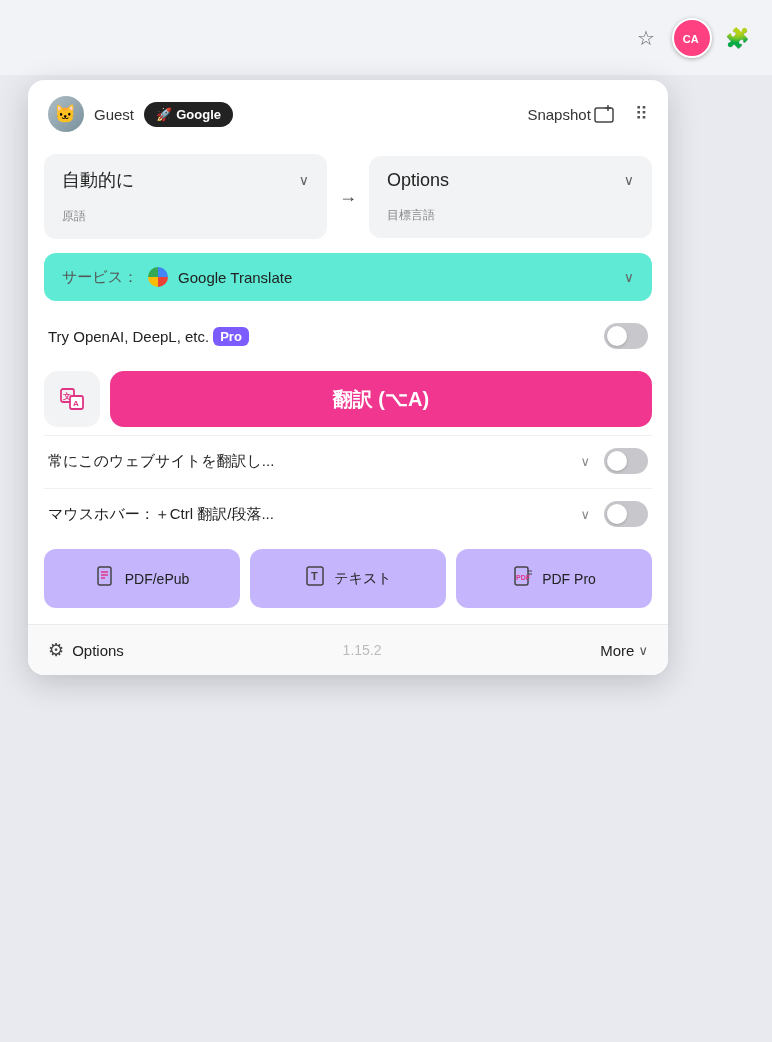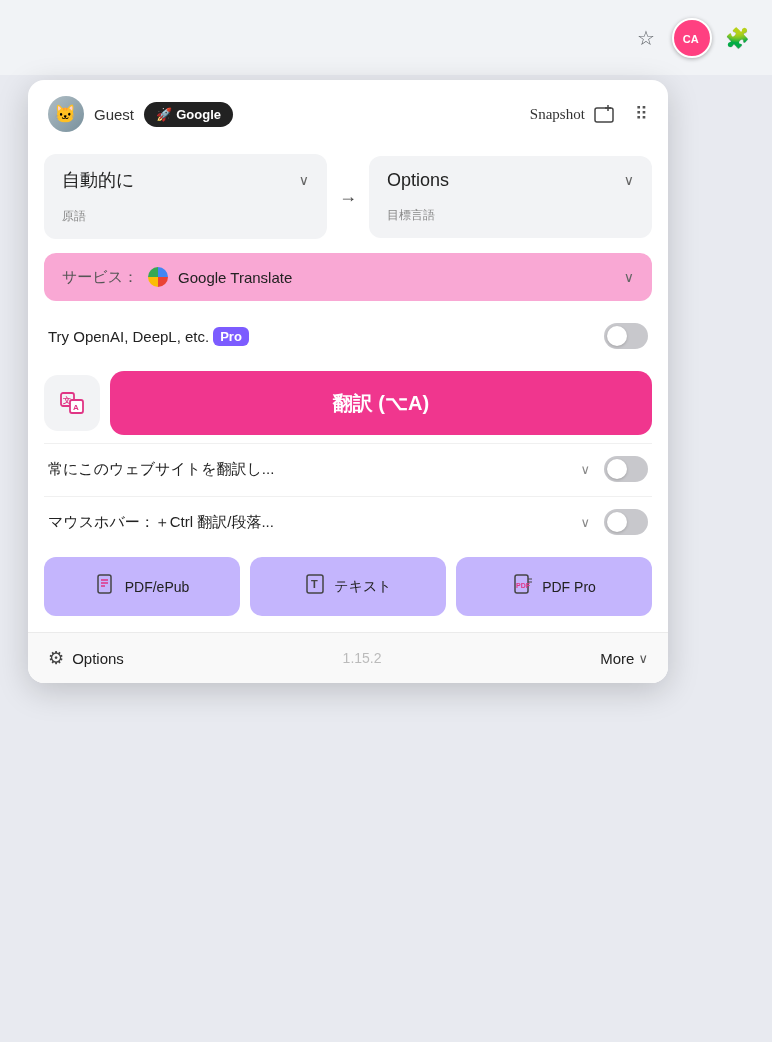--- a/index.html
+++ b/index.html
@@ -133,23 +133,21 @@
       gap: 4px;
     }
 
     .header-spacer {
       flex: 1;
     }
 
     .snapshot-area {
       display: flex;
       align-items: center;
-      gap: 6px;
-      cursor: pointer;
-      font-family: Liberation Serif, serif;
+      cursor: pointer;
     }
 
     .snapshot-label {
       font-size: 15px;
       color: #333;
       font-weight: 400;
     }
 
     .snapshot-icon {
       width: 26px;
@@ -211,21 +209,21 @@
 
     .arrow-sep {
       font-size: 18px;
       color: #444;
       flex-shrink: 0;
     }
 
     
     .service-section {
       margin: 4px 16px 8px 16px;
-      background: #f9a8d4;
+      background: #5eead4;
       border-radius: 12px;
       padding: 14px 18px;
       display: flex;
       align-items: center;
       justify-content: space-between;
     }
 
     .service-left {
       display: flex;
       align-items: center;
@@ -317,21 +315,21 @@
       display: flex;
       align-items: center;
       justify-content: center;
       cursor: pointer;
       flex-shrink: 0;
       font-size: 24px;
     }
 
     .translate-main-btn {
       flex: 1;
-      height: 64px;
+      height: 56px;
       background: #f0368e;
       border: none;
       border-radius: 14px;
       color: #fff;
       font-size: 20px;
       font-weight: 600;
       cursor: pointer;
       display: flex;
       align-items: center;
       justify-content: center;

